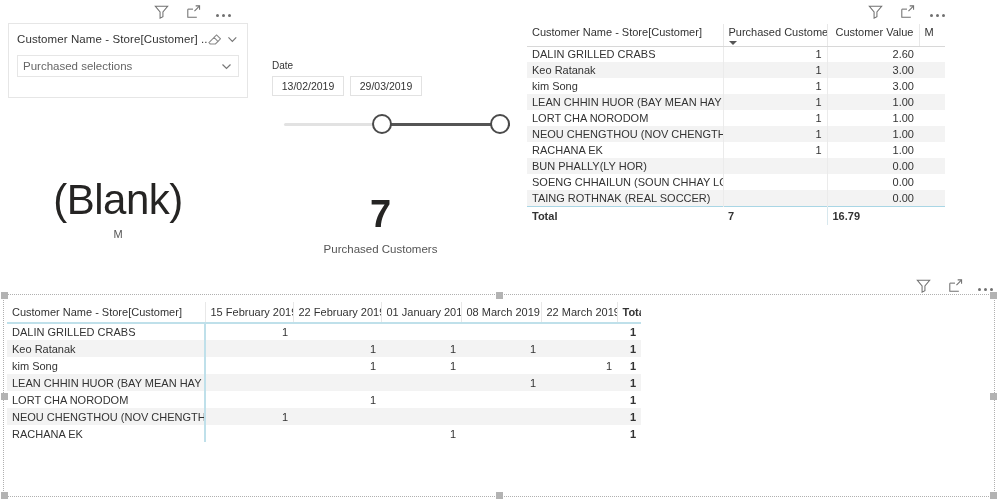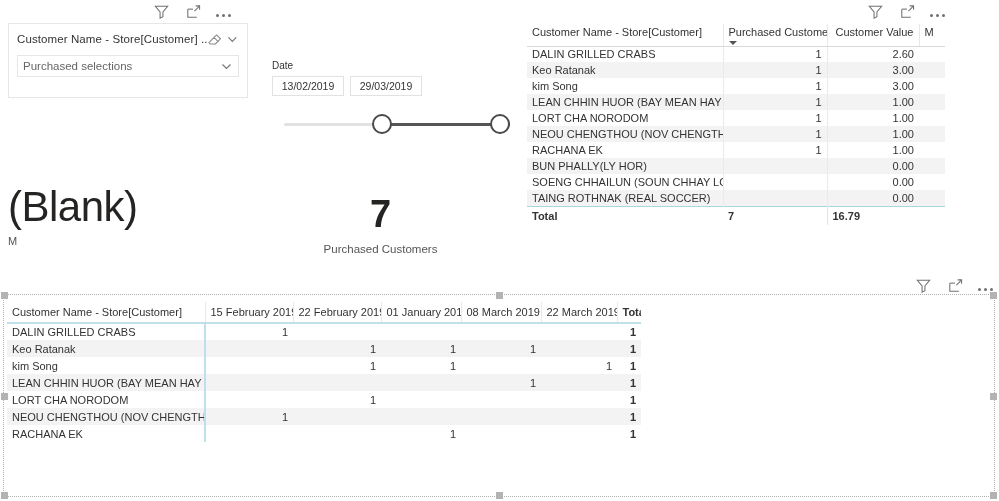--- a/index.html
+++ b/index.html
@@ -58,21 +58,21 @@
     position: absolute; left: 108px; right: 12px; top: 9px; height: 3px; background: #555;
   }
   #dateslicer .handle {
     position: absolute; top: 0px; width: 20px; height: 20px; border-radius: 50%;
     background: #fff; border: 2px solid #4a4a4a; cursor: pointer;
   }
   #dateslicer .h1 { left: 100px; }
   #dateslicer .h2 { left: 218px; }
 
   
-  #card-blank { position: absolute; left: 8px; top: 185px; width: 220px; }
+  #card-blank { position: absolute; left: 8px; top: 178px; width: 220px; text-align: center; }
   #card-blank .big { font-size: 42px; color: #252423; font-weight: 300; line-height: 1.05; letter-spacing: -.5px; }
   #card-blank .lbl { font-size: 11px; color: #555; margin-top: 6px; }
 
   #card-count { position: absolute; left: 288px; top: 195px; width: 185px; text-align: center; }
   #card-count .big { font-size: 38px; color: #252423; font-weight: 600; line-height: 1.05; }
   #card-count .lbl { font-size: 11.5px; color: #555; margin-top: 8px; }
 
   
   #tablevis { position: absolute; left: 527px; top: 24px; width: 418px; }
   table.pbi { border-collapse: collapse; width: 100%; table-layout: fixed; }

